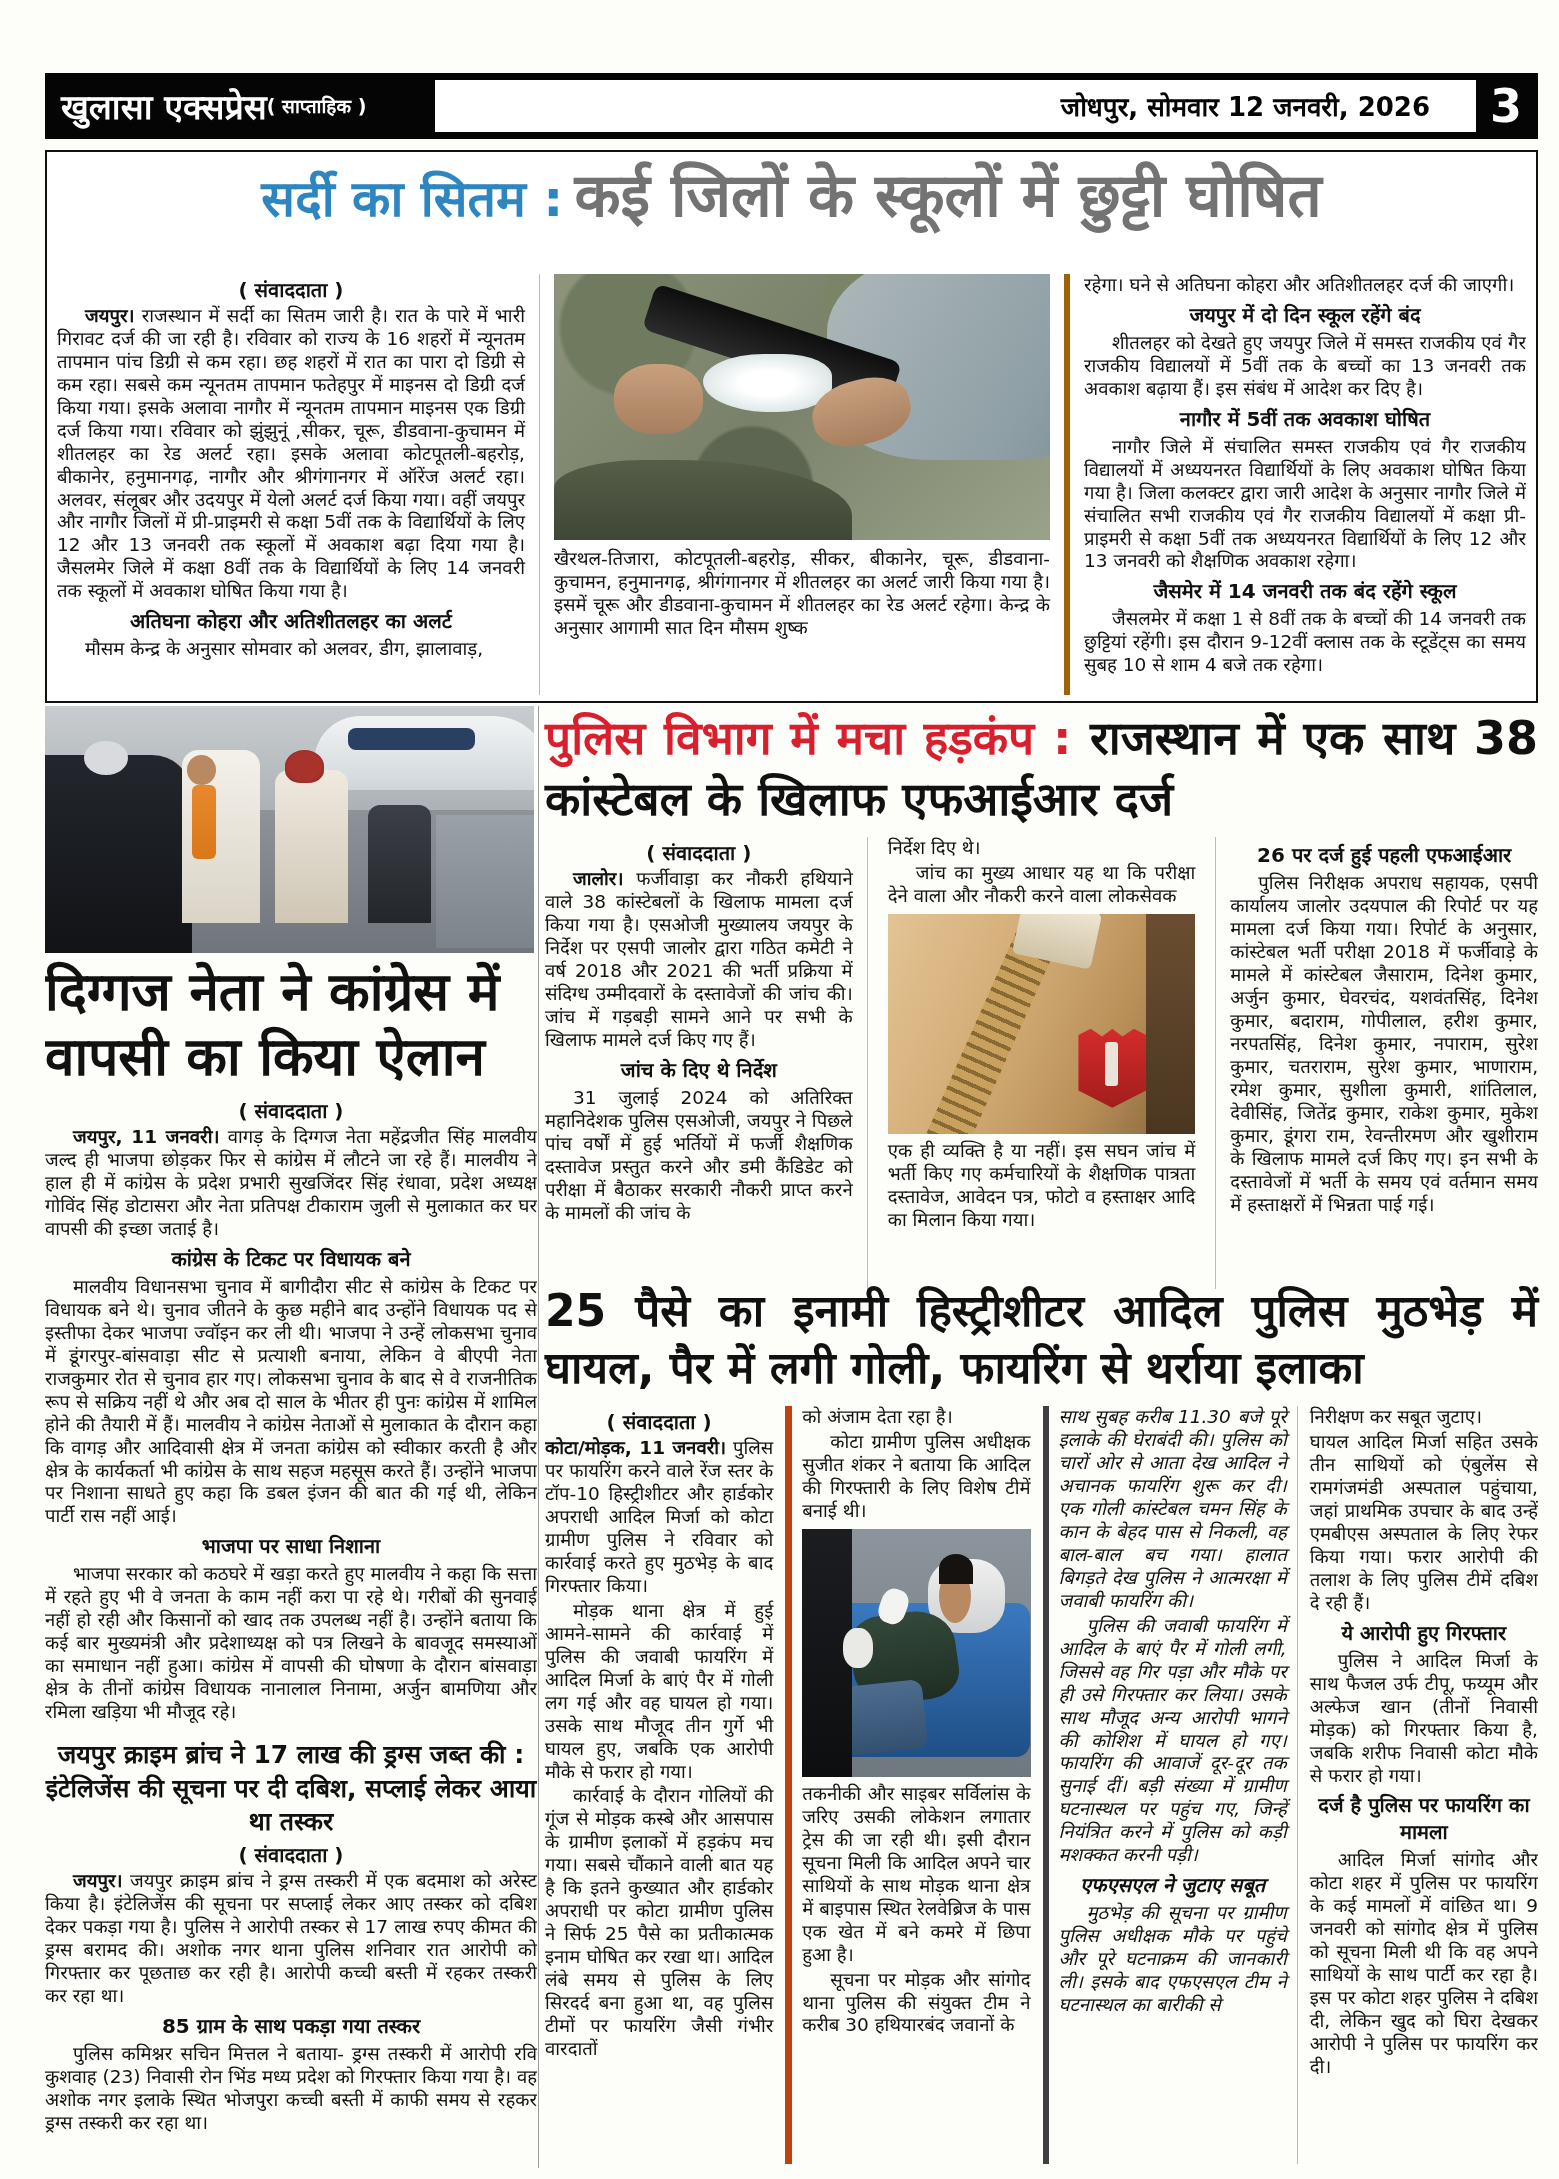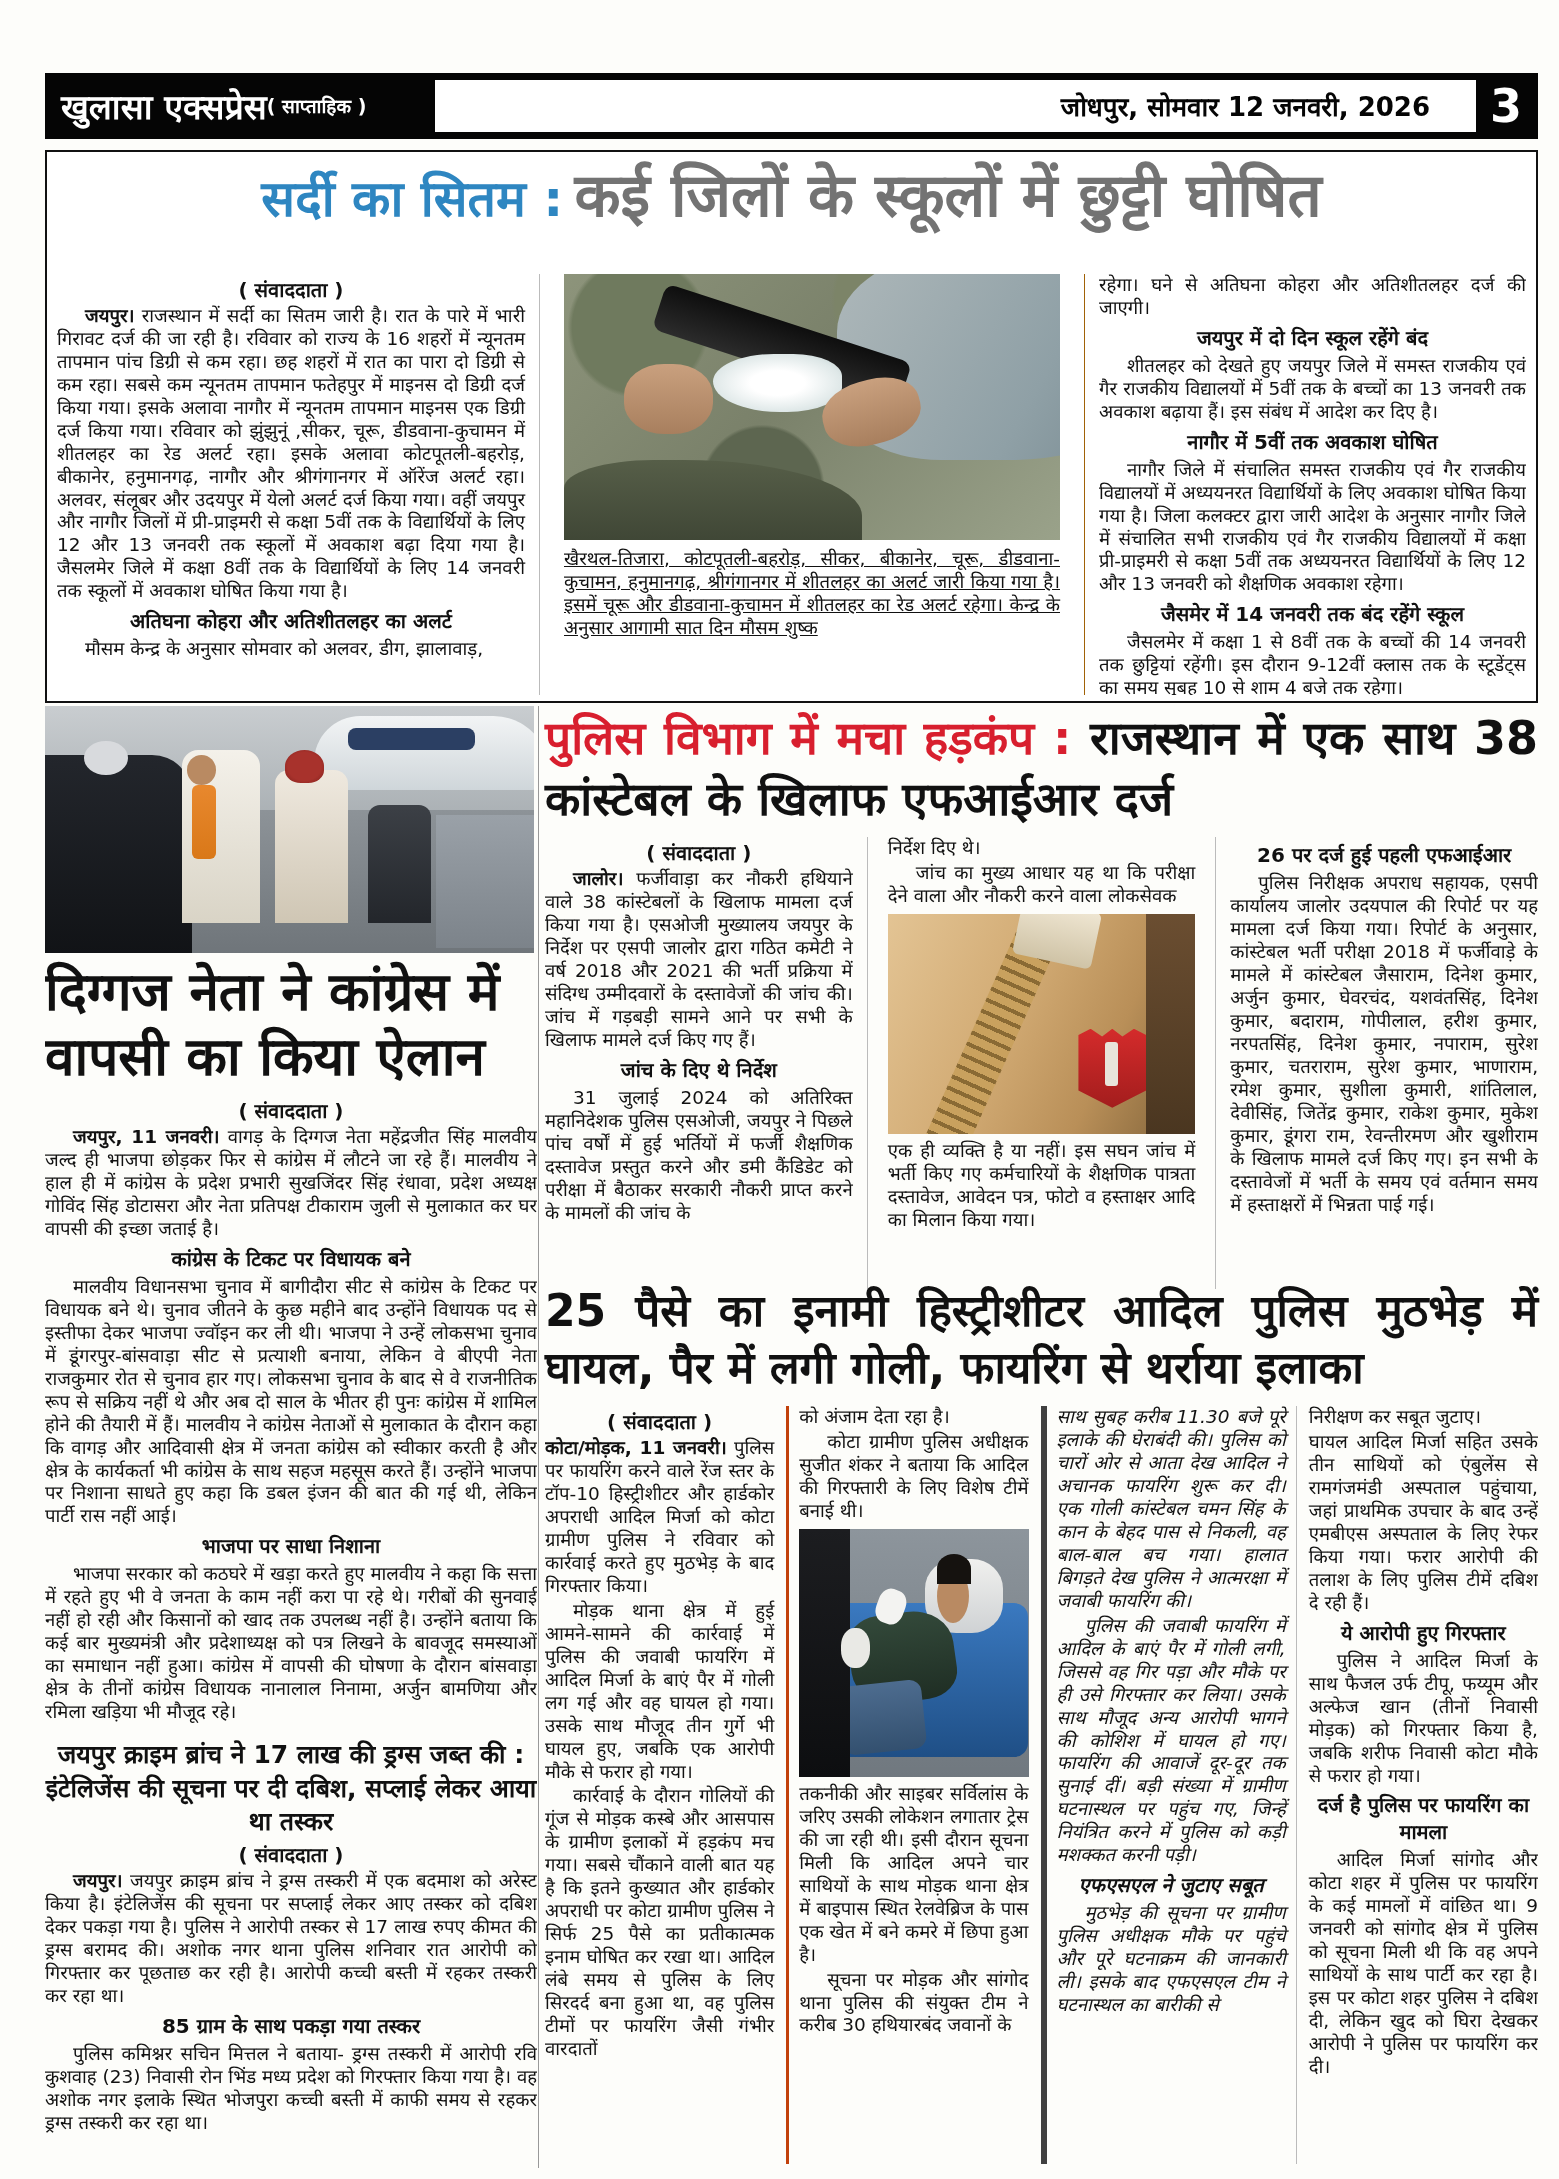--- a/index.html
+++ b/index.html
@@ -24,21 +24,21 @@
   .byline{text-align:center;font-weight:bold;font-size:20px;margin:2px 0;}
   .subhead{text-align:center;font-weight:bold;font-size:20px;margin:4px 0;}
   
   .box1{position:absolute;left:45px;top:150px;width:1493px;height:553px;border:2px solid #111;
         box-sizing:border-box;background:#fff;overflow:hidden;}
   .headline1{margin:10px 8px 6px 8px;text-align:center;white-space:nowrap;line-height:1.1;}
   .headline1 .accent{color:var(--accent-blue,#2e86c1);font-size:50px;font-weight:bold;}
   .headline1 .main{color:#737373;font-size:60px;font-weight:bold;}
   .cols1{position:absolute;left:10px;right:10px;top:122px;bottom:6px;display:flex;gap:14px;overflow:hidden;}
   .c1a{width:468px;}
-  .c1b{width:496px;border-left:1px solid #bbb;border-right:1px solid #a16207;padding:0 24px;text-decoration:underline;}
+  .c1b{width:496px;border-left:1px solid #bbb;border-right:6px solid #a16207;padding:0 14px;}
   .c1c{flex:1;}
   
   .photo{position:relative;overflow:hidden;background:#8a9178;}
   .photo div{position:absolute;}
   .ph-cold{width:100%;height:266px;}
   .ph-modi{position:absolute;left:45px;top:706px;width:489px;height:247px;background:#9aa0a4;overflow:hidden;}
   .ph-modi div{position:absolute;}
   .ph-uniform{width:100%;height:220px;margin:6px 0;}
   .ph-injured{width:100%;height:248px;margin:6px 0;background:#7e8890;}
   
@@ -50,21 +50,21 @@
   .fir-col.mid{border-left:1px solid #bbb;border-right:1px solid #bbb;padding:0 20px;}
   
   .leftcol{position:absolute;left:45px;top:960px;width:492px;height:1215px;overflow:hidden;}
   .cong-head{font-size:53px;font-weight:bold;line-height:1.22;margin:0 0 8px 0;text-align:left;}
   .drug-head{font-size:25px;font-weight:bold;text-align:center;line-height:1.35;margin:14px 0 2px 0;}
   
   .enc{position:absolute;left:545px;top:1282px;width:993px;}
   .enc-head{font-size:44px;font-weight:bold;line-height:1.3;text-align:justify;margin:0;}
   .enc-cols{display:flex;gap:12px;height:758px;overflow:hidden;margin-top:10px;}
   .enc-col{flex:1;}
-  .enc-col.b2{border-left:3px solid #c2410c;padding-left:10px;}
+  .enc-col.b2{border-left:7px solid #c2410c;padding-left:10px;}
   .enc-col.b3{border-left:6px solid #404040;border-right:1px solid #bbb;padding:0 10px;font-style:italic;}
   
   .vrule{position:absolute;left:538px;top:706px;width:1px;height:1462px;background:#999;}
 </style>
 </head>
 <body>
 
 <div class="page">
 
   <div class="hdr">

